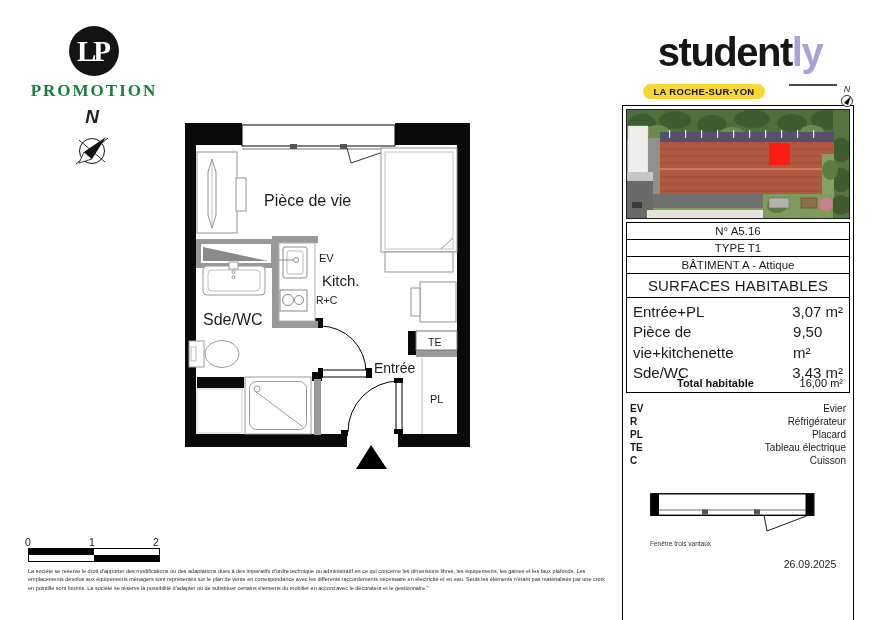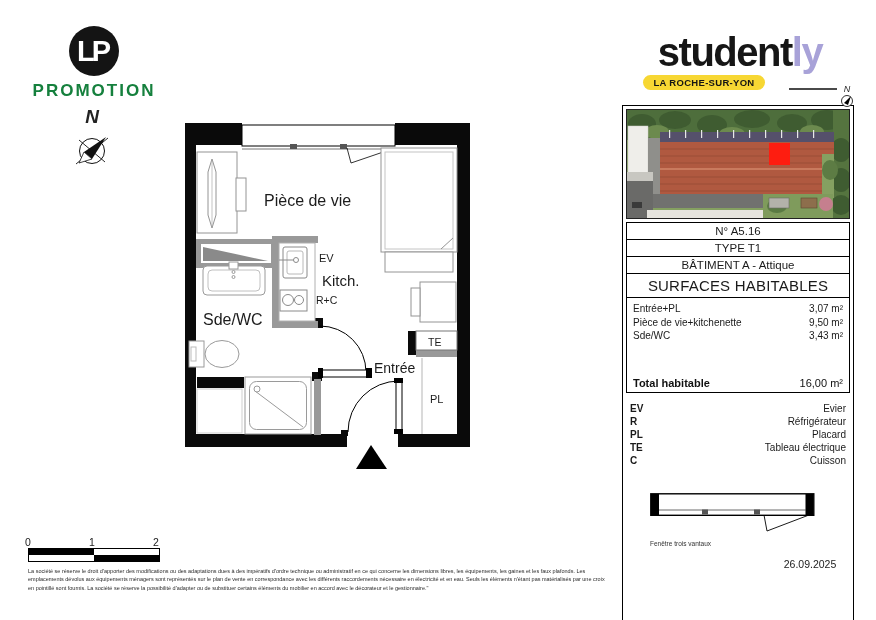--- a/index.html
+++ b/index.html
@@ -2,21 +2,21 @@
 <html><head>
 <meta charset="utf-8">
 <style>
   * { box-sizing: border-box; margin: 0; padding: 0; }
   html,body { background:#fff; }
   .page {
     position: relative; width: 876px; height: 620px; background: #fff;
     font-family: "Liberation Sans", sans-serif; color:#111; overflow: hidden;
   }
   
-  .lp-logo { position:absolute; left:24px; top:26px; width:140px; text-align:center; }
+  .lp-logo { position:absolute; left:24px; top:26px; width:140px; text-align:center;font-family:Liberation Serif, serif; }
   .lp-circle { width:50px; height:50px; border-radius:50%; background:#141414; color:#fff;
     margin:0 auto; display:flex; align-items:center; justify-content:center;
     font-weight:bold; font-size:29px; letter-spacing:-3px; padding-right:3px; }
   .lp-name { margin-top:5px; font-weight:bold; font-size:17px; letter-spacing:2px; color:#15803d; }
   
   .compass { position:absolute; left:70px; top:106px; width:44px; text-align:center; }
   .compass-n { font-style:italic; font-size:19px; font-weight:bold; color:#222; }
   .compass svg { display:block; margin:3px auto 0; }
   
   .plan { position:absolute; left:180px; top:112px; }
@@ -32,37 +32,37 @@
   .sb-black { background:#000; } .sb-white { background:#fff; }
   
   .disclaimer { position:absolute; left:28px; top:567px; width:580px;
     font-size:5.5px; line-height:1.5; color:#2a2a2a; }
   .date { position:absolute; left:768px; top:558px; width:84px; text-align:center;
     font-size:10.5px; color:#222; }
   
   .studently { position:absolute; left:640px; top:30px; width:200px; text-align:center; }
   .st-word { font-size:40px; font-weight:bold; letter-spacing:-1.5px; color:#161616; line-height:1.1; }
   .st-accent { color:#a8a2d8; }
-  .st-badge-row { margin-top:1px; display:flex; align-items:flex-end; justify-content:center; gap:24px; }
+  .st-badge-row { margin-top:10px; display:flex; align-items:flex-start; justify-content:center; gap:24px; }
   .st-badge { background:#f7d733; border-radius:9px; padding:2px 10px; font-size:9.5px;
     font-weight:bold; color:#141414; letter-spacing:0.3px; white-space:nowrap; }
   .st-dash { width:48px; height:2px; background:#4a4a4a; }
   
   .panel { position:absolute; left:622px; top:105px; width:232px; height:531px;
     border:1px solid #000; background:#fff; padding:3px; }
   .photo { position:relative; height:110px; border:1px solid #222; overflow:hidden; background:#85a061; }
   .photo-compass { position:absolute; left:835px; top:85px; width:24px; text-align:center; z-index:5; }
   .pc-n { font-size:9px; font-style:italic; color:#222; line-height:1; }
   .info-table { border:1px solid #000; margin-top:3px; }
   .it-row { border-bottom:1px solid #000; text-align:center; font-size:11.5px; padding:2px 0; color:#1a1a1a; }
   .it-surfaces { font-size:15px; padding:3px 0; letter-spacing:0.2px; }
-  .it-areas { height:76px; padding:4px 6px; font-size:10px; color:#1a1a1a; }
+  .it-areas { height:76px; padding:4px 6px; font-size:15px; color:#1a1a1a; }
   .area-row { display:flex; justify-content:space-between; line-height:1.35; }
   .it-total { display:flex; justify-content:space-between; padding:3px 6px; font-size:11px; align-items:center; }
-  .it-total .tot-label { font-weight:bold; }
+  .it-total .tot-label { font-weight:bold;margin-left:44px; }
   .legend { margin-top:7px; padding:2px 4px; font-size:10px; color:#1a1a1a; }
   .legend-row { display:flex; justify-content:space-between; line-height:1.3; }
   .legend-abbr { font-weight:bold; }
   .window-diagram { margin-top:24px; margin-left:24px; width:170px; }
   .wd-caption { margin-top:3px; font-size:6.5px; color:#333; }
 </style>
 </head>
 <body>
 
 <div class="page">

